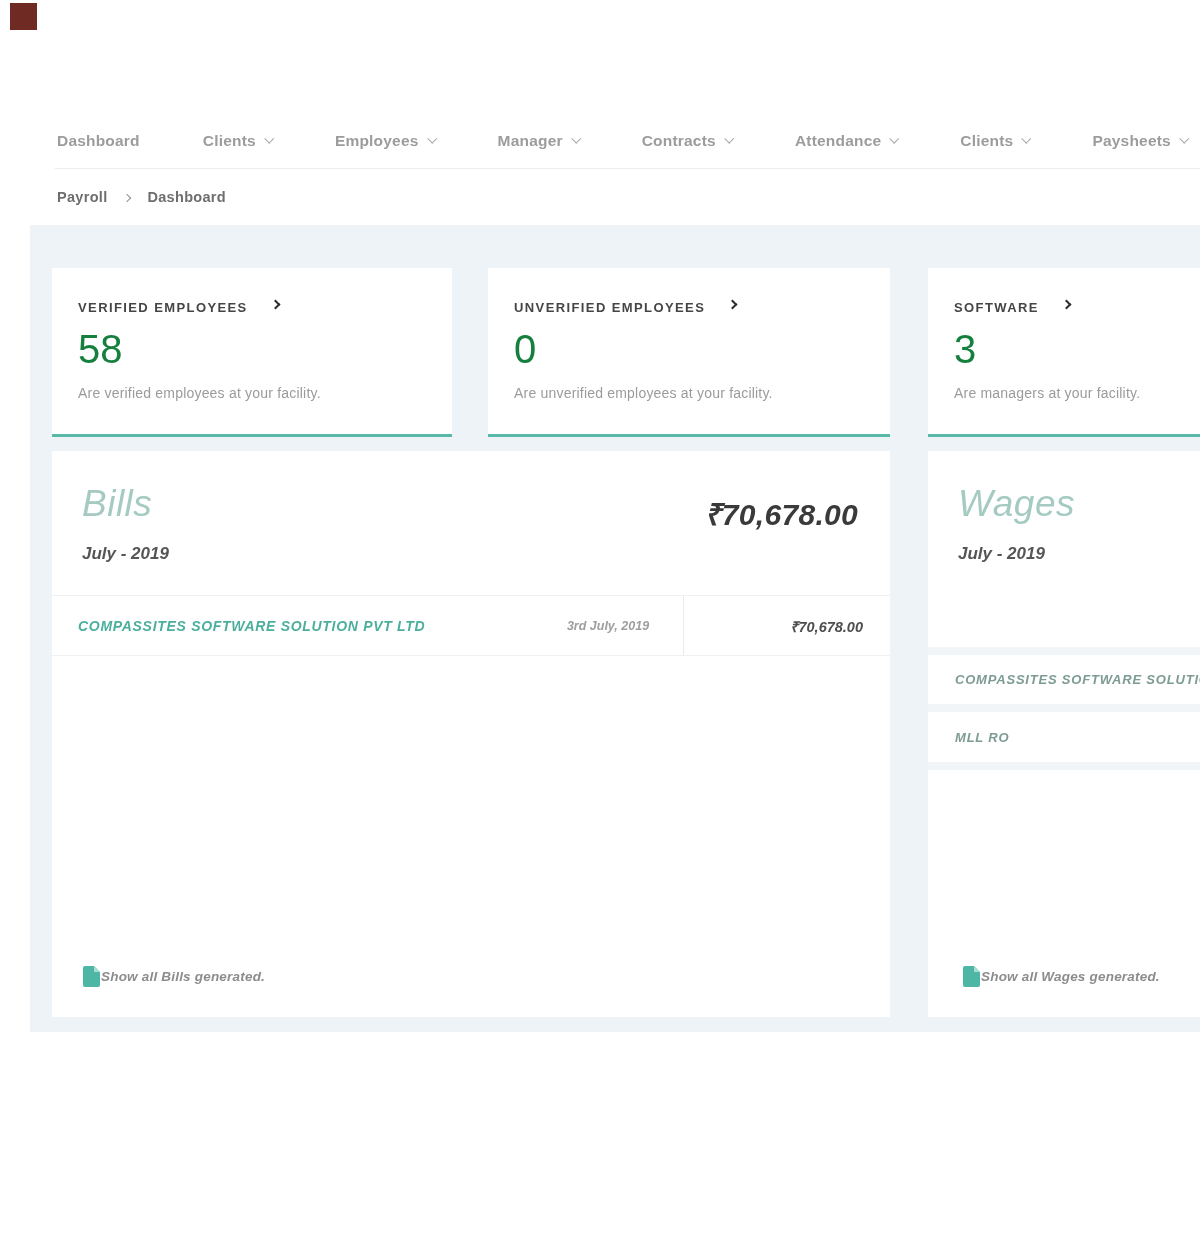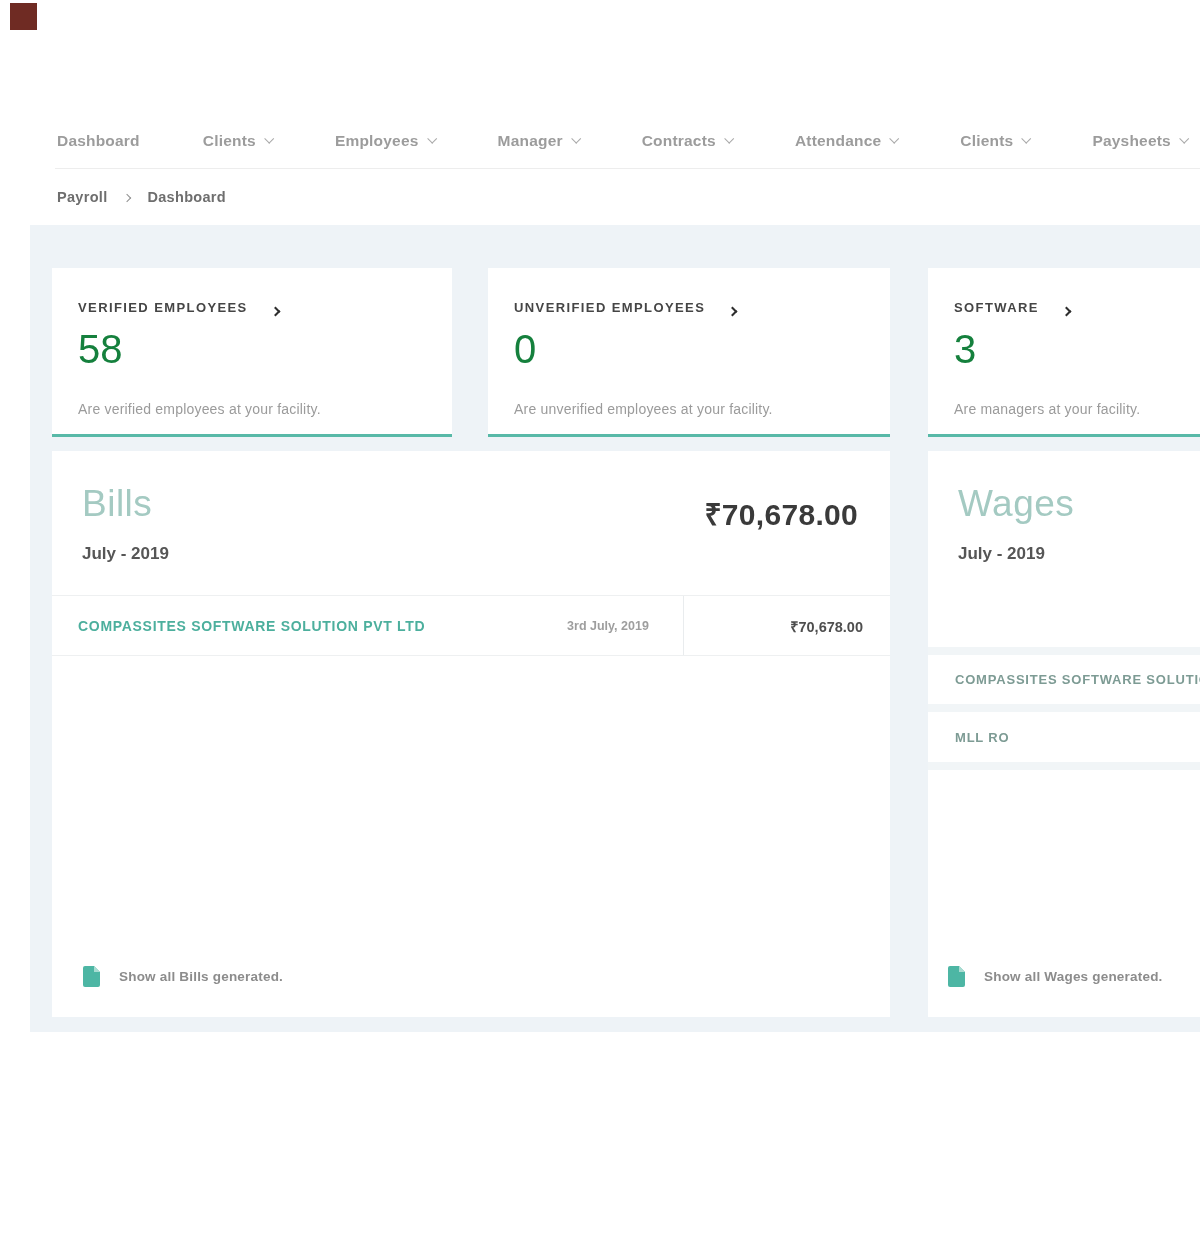--- a/index.html
+++ b/index.html
@@ -27,29 +27,29 @@
 
   
   .content { left:30px; top:225px; width:1170px; height:807px; background:#eef3f7; }
 
   
   .stat-card { position:absolute; top:43px; height:169px; background:#ffffff;
     border-bottom:3px solid #58b9a8; padding:32px 26px 0 26px; }
   .stat-card.c1 { left:22px;  width:400px; }
   .stat-card.c2 { left:458px; width:402px; }
   .stat-card.c3 { left:898px; width:442px; }
-  .stat-label { display:flex; align-items:flex-end; gap:24px; color:#454545; font-size:13px;
+  .stat-label { display:flex; align-items:flex-start; gap:24px; color:#454545; font-size:13px;
     font-weight:700; letter-spacing:1.4px; cursor:pointer; }
   .stat-chev { width:7px; height:7px; border-right:2.2px solid #2e2e2e; border-bottom:2.2px solid #2e2e2e;
     transform:rotate(-45deg); margin-top:1px; }
   .stat-value { margin-top:14px; font-size:40px; font-weight:300; color:#15803d; line-height:1; }
-  .stat-desc { margin-top:32px; font-size:14px; color:#9b9b9b; letter-spacing:.2px; }
-
-  
-  .big-card { position:absolute; top:226px; height:566px; background:#ffffff; }
+  .stat-desc { margin-top:16px; font-size:14px; color:#9b9b9b; letter-spacing:.2px; }
+
+  
+  .big-card { position:absolute; top:226px; height:566px; background:#ffffff;font-style:italic; }
   .bills-card { left:22px; width:838px; }
   .wages-card { left:898px; width:442px; }
 
   .card-title { position:absolute; left:30px; top:32px; font-size:37px; font-weight:300;
     color:#a4cac2; letter-spacing:.5px; }
   .card-period { position:absolute; left:30px; top:84px; font-size:17px; font-weight:600; color:#565656;margin-top:9px; }
   .card-total { position:absolute; right:32px; top:42px; font-size:30px; font-weight:600;
     color:#3a3a3a; letter-spacing:.3px; }
   .bills-header-line { position:absolute; left:0; top:144px; width:100%; height:1px; background:#eef0f1; }
 
@@ -66,22 +66,22 @@
   .wage-gap { position:absolute; left:0; width:100%; height:8px; background:#f1f5f7; }
   .wage-row { position:absolute; left:0; width:100%; display:flex; align-items:center;
     padding-left:27px; font-size:13px; font-weight:600; color:#7d9b94; letter-spacing:.8px;
     text-transform:uppercase; background:#ffffff; cursor:pointer; white-space:nowrap; overflow:hidden; }
   .wg1 { top:196px; } .wr1 { top:204px; height:49px; }
   .wg2 { top:253px; } .wr2 { top:261px; height:50px; }
   .wg3 { top:311px; }
 
   
   .card-footer { position:absolute; left:31px; bottom:30px; display:flex; align-items:center;
-    gap:19px; cursor:pointer; }
-  .wages-card .card-footer { left:20px; }
+    gap:1px; cursor:pointer; }
+  .wages-card .card-footer { left:35px; }
   .file-icon { width:17px; height:21px; flex:none; }
   .footer-text { font-size:13.5px; font-weight:600; color:#8c8c8c; letter-spacing:.2px; }
 </style>
 </head>
 <body>
 
 <div class="abs corner-marker"></div>
 
 <div class="abs nav">
   <div class="nav-item">

